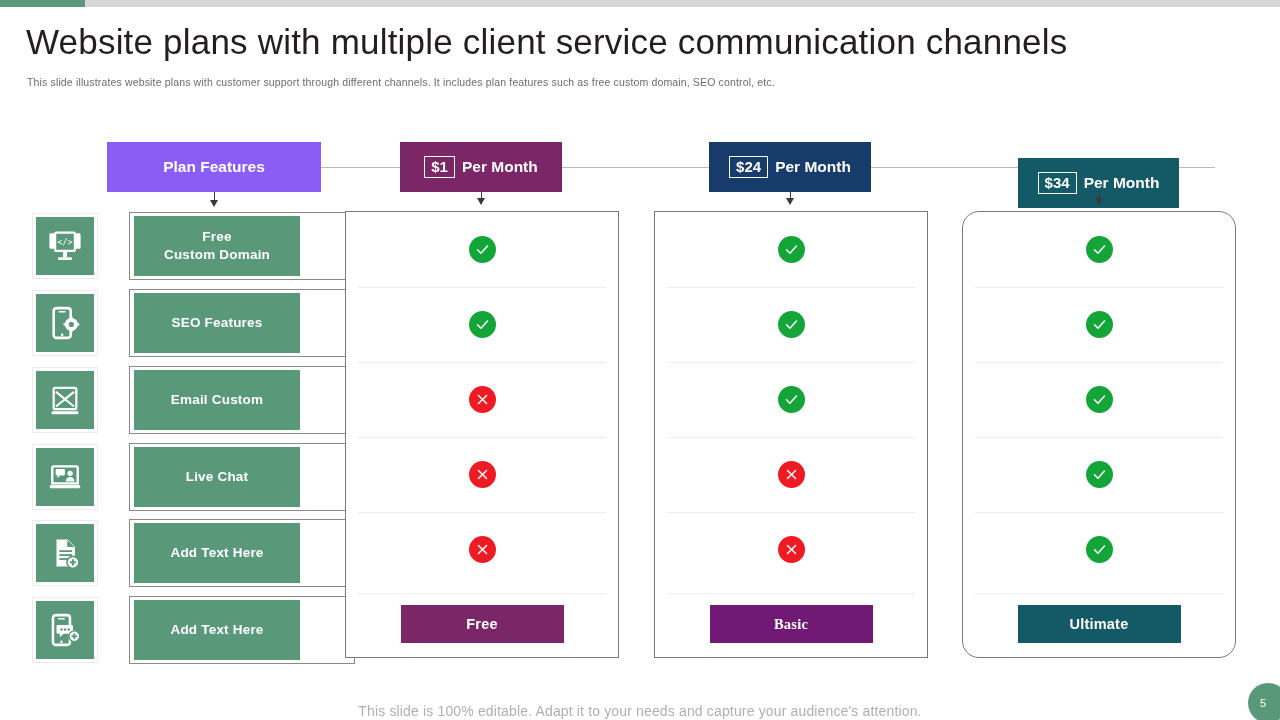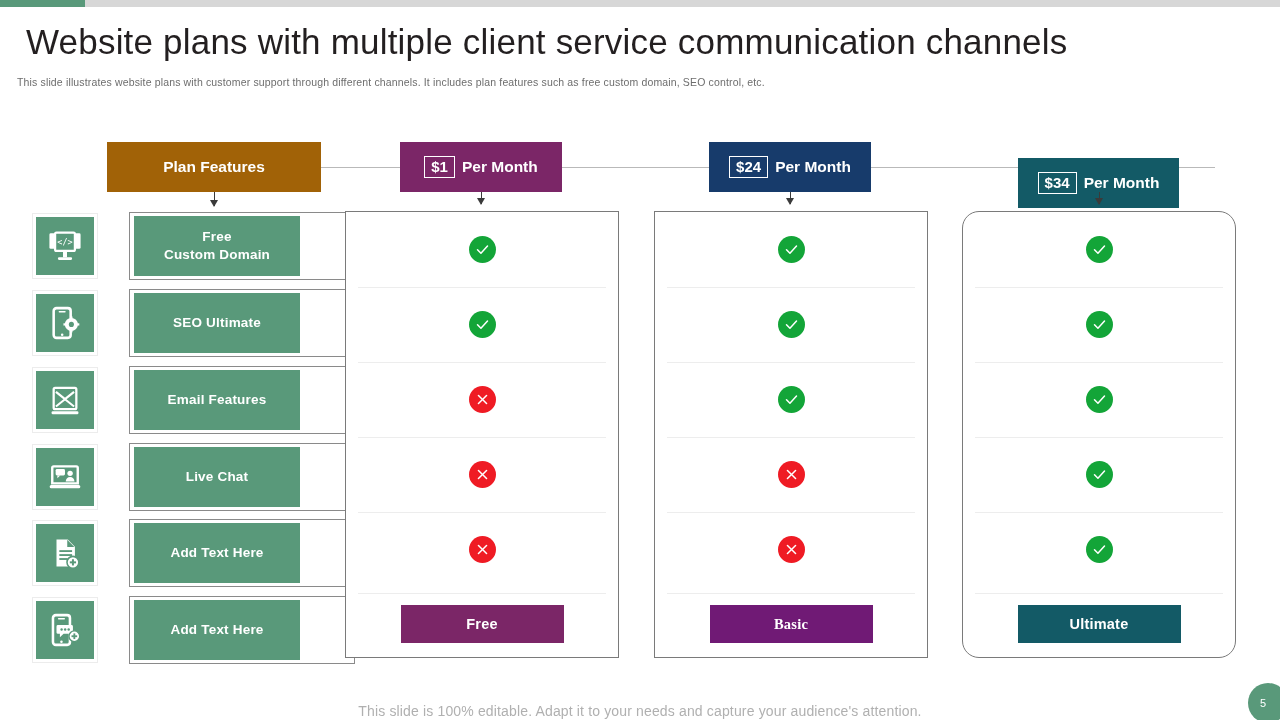--- a/index.html
+++ b/index.html
@@ -21,41 +21,41 @@
     background: #59997a;
   }
 
   
   .title {
     position: absolute; left: 26px; top: 22px; width: 1230px;
     font-size: 35px; font-weight: 400; color: #231f20;
     letter-spacing: 0.2px; white-space: nowrap;
   }
   .subtitle {
-    position: absolute; left: 17px; top: 76px; width: 1150px;
+    position: absolute; left: 27px; top: 76px; width: 1150px;
     font-size: 10.5px; color: #6d6d6d; letter-spacing: 0.15px;
   }
 
   
   .rail {
     position: absolute; top: 167px; height: 1px; background: #b9b9b9;
   }
 
   
   .hdr {
     position: absolute; top: 142px; height: 50px;
     display: flex; align-items: center; justify-content: center;
     color: #ffffff; font-size: 15.5px; font-weight: bold;
   }
   .hdr .price-box {
     border: 1.6px solid #ffffff; padding: 2px 6px 3px;
     font-size: 15px; font-weight: bold; line-height: 1;
     margin-right: 7px;
   }
-  .hdr-green  { background: #a16207; }
+  .hdr-green  { background: #8b5cf6; }
   .hdr-purple { background: #7b2667; }
   .hdr-navy   { background: #173b6b; }
   .hdr-teal   { background: #135a66; }
 
   
   .arrow {
     position: absolute; width: 1px; background: #3a3a3a;
   }
   .arrow::after {
     content: ""; position: absolute; left: -4px; bottom: -1px;
@@ -206,33 +206,33 @@
             <circle cx="16.5" cy="13" r="4.6" fill="#fff"></circle>
             <circle cx="16.5" cy="13" r="1.8" fill="#59997a"></circle>
             <g fill="#fff">
               <rect x="15.7" y="7.4" width="1.6" height="2.4"></rect>
               <rect x="15.7" y="16.2" width="1.6" height="2.4"></rect>
               <rect x="10.9" y="12.2" width="2.4" height="1.6"></rect>
               <rect x="19.7" y="12.2" width="2.4" height="1.6"></rect>
             </g>
           </svg>
         </div>
-        <div class="feat-label">SEO  Ultimate</div>
+        <div class="feat-label">SEO  Features</div>
       </div>
       <div class="feat-row" style="top: 368px;">
         <div class="feat-outline"></div>
         <div class="feat-icon">
           <svg viewBox="0 0 24 24">
             <path d="M5 3.5h14a1 1 0 0 1 1 1v13a1 1 0 0 1-1 1H5a1 1 0 0 1-1-1v-13a1 1 0 0 1 1-1z" fill="none" stroke="#fff" stroke-width="1.6"></path>
             <path d="M5.6 6.2 12 11.4l6.4-5.2" fill="none" stroke="#fff" stroke-width="1.6"></path>
             <path d="M12 11.4 5.6 16.6M12 11.4l6.4 5.2" fill="none" stroke="#fff" stroke-width="1.4"></path>
             <rect x="2.5" y="20" width="19" height="2" rx="0.9"></rect>
           </svg>
         </div>
-        <div class="feat-label">Email Features</div>
+        <div class="feat-label">Email Custom</div>
       </div>
       <div class="feat-row" style="top: 445px;">
         <div class="feat-outline"></div>
         <div class="feat-icon">
           <svg viewBox="0 0 24 24">
             <path d="M4 4.5h16a1 1 0 0 1 1 1v11H3v-11a1 1 0 0 1 1-1z" fill="none" stroke="#fff" stroke-width="1.7"></path>
             <rect x="5.4" y="6.3" width="6.6" height="4.6" rx="1" fill="#fff"></rect>
             <path d="M6.6 10.9 6.6 12.8 8.6 10.9z" fill="#fff"></path>
             <circle cx="15.6" cy="9.4" r="1.9" fill="#fff"></circle>
             <path d="M12.5 15.2c0-2 1.4-3.2 3.1-3.2s3.1 1.2 3.1 3.2z" fill="#fff"></path>

